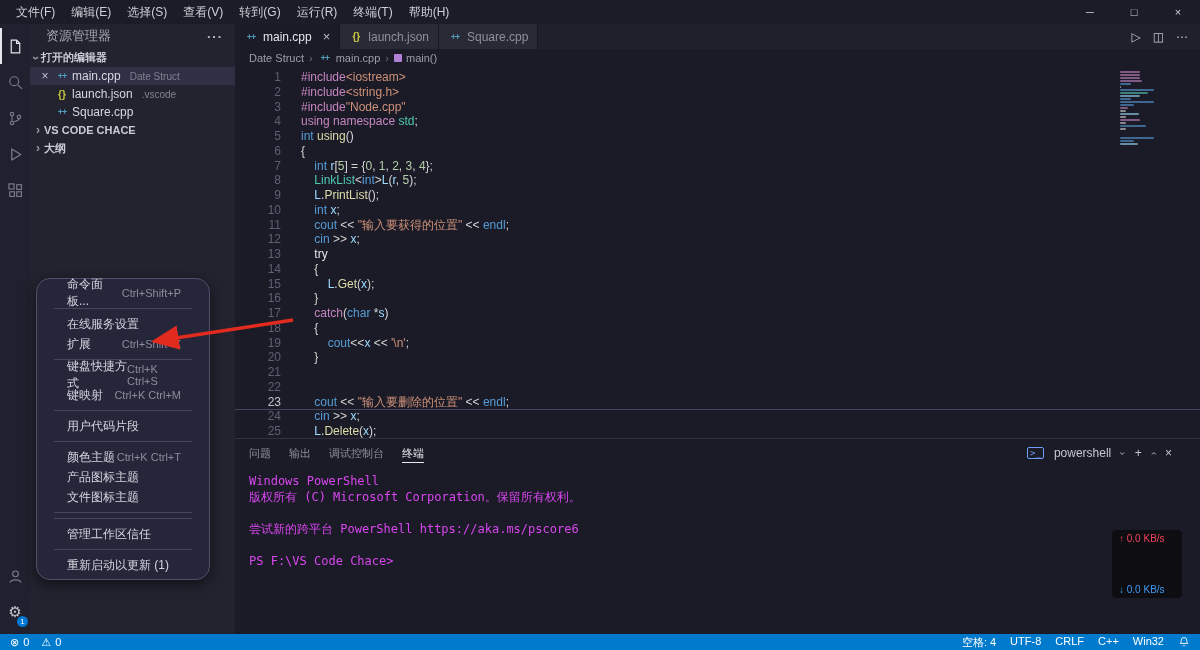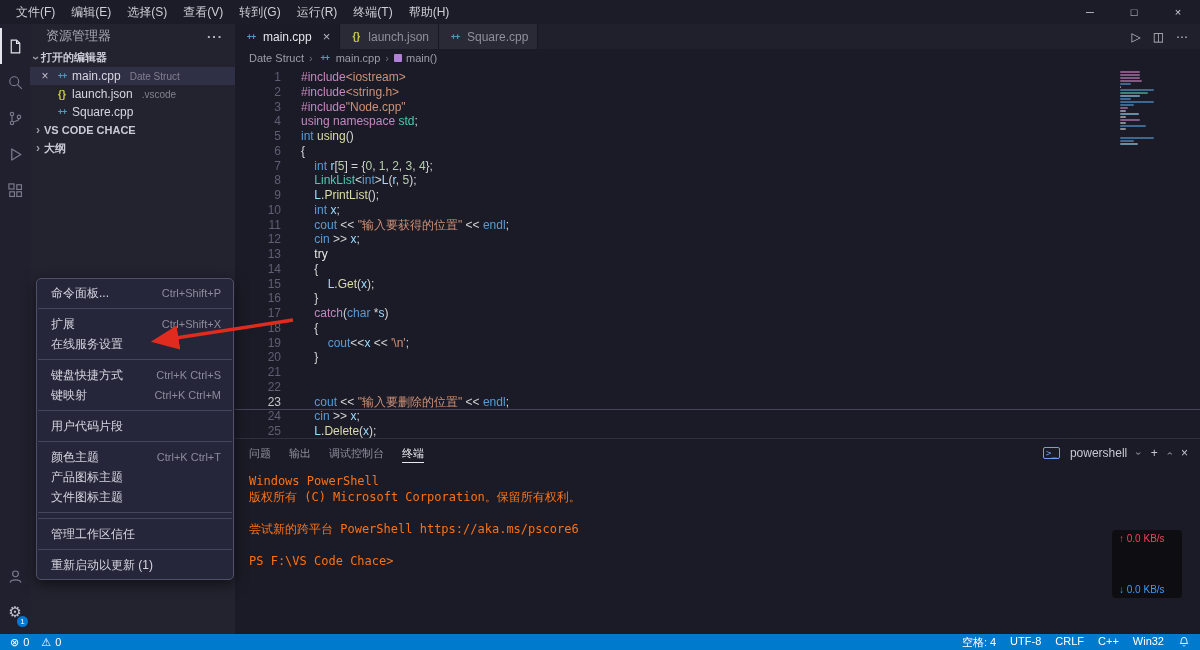--- a/index.html
+++ b/index.html
@@ -57,33 +57,33 @@
   .crow{display:flex;height:14.75px;line-height:14.75px;font-family:"DejaVu Sans Mono",monospace;font-size:12px;white-space:pre;}
   .crow.cur{box-shadow:0 1px 0 #454560;}
   .ln{width:66px;padding-right:20px;text-align:right;color:#5f5f73;flex:none;}
   .crow.cur .ln{color:#c6c6cc;}
   .lc{white-space:pre;}
   #minimap{position:absolute;top:4px;right:10px;width:70px;z-index:5;}
   .mm-line{height:2px;margin-bottom:1px;opacity:.6;border-radius:1px;}
 
   
   .panel{height:196px;border-top:1px solid #30303f;background:#1b1b27;position:relative;flex:none;}
-  .panel-head{height:28px;display:flex;align-items:center;padding:0 12px 0 14px;}
+  .panel-head{height:28px;display:flex;align-items:center;padding:0 28px 0 14px;}
   #ptabs{display:flex;height:100%;}
   .ptab{margin-right:18px;font-size:11px;color:#8f8f9e;position:relative;height:100%;display:flex;align-items:center;}
   .ptab.active{color:#e8e8ee;}
   .ptab.active::after{content:'';position:absolute;left:0;right:0;bottom:4px;height:1px;background:#e8e8ee;}
   .panel-actions{margin-left:auto;display:flex;gap:10px;align-items:center;color:#c7c7d2;font-size:12px;}
   .shell-ic{font-family:"DejaVu Sans Mono",monospace;font-size:9px;border:1px solid #6f9df7;color:#6f9df7;padding:0 2px;border-radius:2px;}
   .chev.small{font-size:10px;}
   .terminal{padding:6px 0 0 14px;}
-  .tline{min-height:16px;line-height:16px;font-family:"DejaVu Sans Mono",monospace;font-size:12px;color:#f97316;white-space:pre;}
-
-  
-  .gearmenu{position:absolute;left:36px;top:278px;width:198px;background:#26263a;border:1px solid #50506a;border-radius:5px;box-shadow:0 4px 14px rgba(0,0,0,.55);padding:4px 0;z-index:50;}
+  .tline{min-height:16px;line-height:16px;font-family:"DejaVu Sans Mono",monospace;font-size:12px;color:#d946ef;white-space:pre;}
+
+  
+  .gearmenu{position:absolute;left:36px;top:278px;width:174px;background:#26263a;border:1px solid #50506a;border-radius:14px;box-shadow:0 4px 14px rgba(0,0,0,.55);padding:4px 16px;z-index:50;}
   .gm-item{height:20px;display:flex;align-items:center;padding:0 12px 0 14px;color:#d5d5e0;font-size:12px;}
   .gm-short{margin-left:auto;color:#8b8b9b;font-size:11px;}
   .gm-sep{height:1px;background:#45455c;margin:5px 1px;}
 
   
   .arrow-overlay{position:absolute;left:0;top:0;width:1200px;height:650px;pointer-events:none;z-index:60;}
   .netbadge{position:absolute;left:1112px;top:530px;width:70px;background:#0d0d12;border-radius:4px;padding:3px 7px;z-index:40;font-size:10px;line-height:11px;}
   .net-up{color:#f4435c;white-space:nowrap;}
   .net-down{color:#3f9bf5;white-space:nowrap;margin-top:40px;}
 
@@ -327,25 +327,25 @@
     </section>
   </div>
 
   <div class="gearmenu" id="gearmenu">
       <div class="gm-item">
         <span class="gm-label">命令面板...</span>
         <span class="gm-short">Ctrl+Shift+P</span>
       </div>
       <div class="gm-sep"></div>
       <div class="gm-item">
+        <span class="gm-label">在线服务设置</span>
+      </div>
+      <div class="gm-item">
         <span class="gm-label">扩展</span>
         <span class="gm-short">Ctrl+Shift+X</span>
-      </div>
-      <div class="gm-item">
-        <span class="gm-label">在线服务设置</span>
       </div>
       <div class="gm-sep"></div>
       <div class="gm-item">
         <span class="gm-label">键盘快捷方式</span>
         <span class="gm-short">Ctrl+K Ctrl+S</span>
       </div>
       <div class="gm-item">
         <span class="gm-label">键映射</span>
         <span class="gm-short">Ctrl+K Ctrl+M</span>
       </div>

